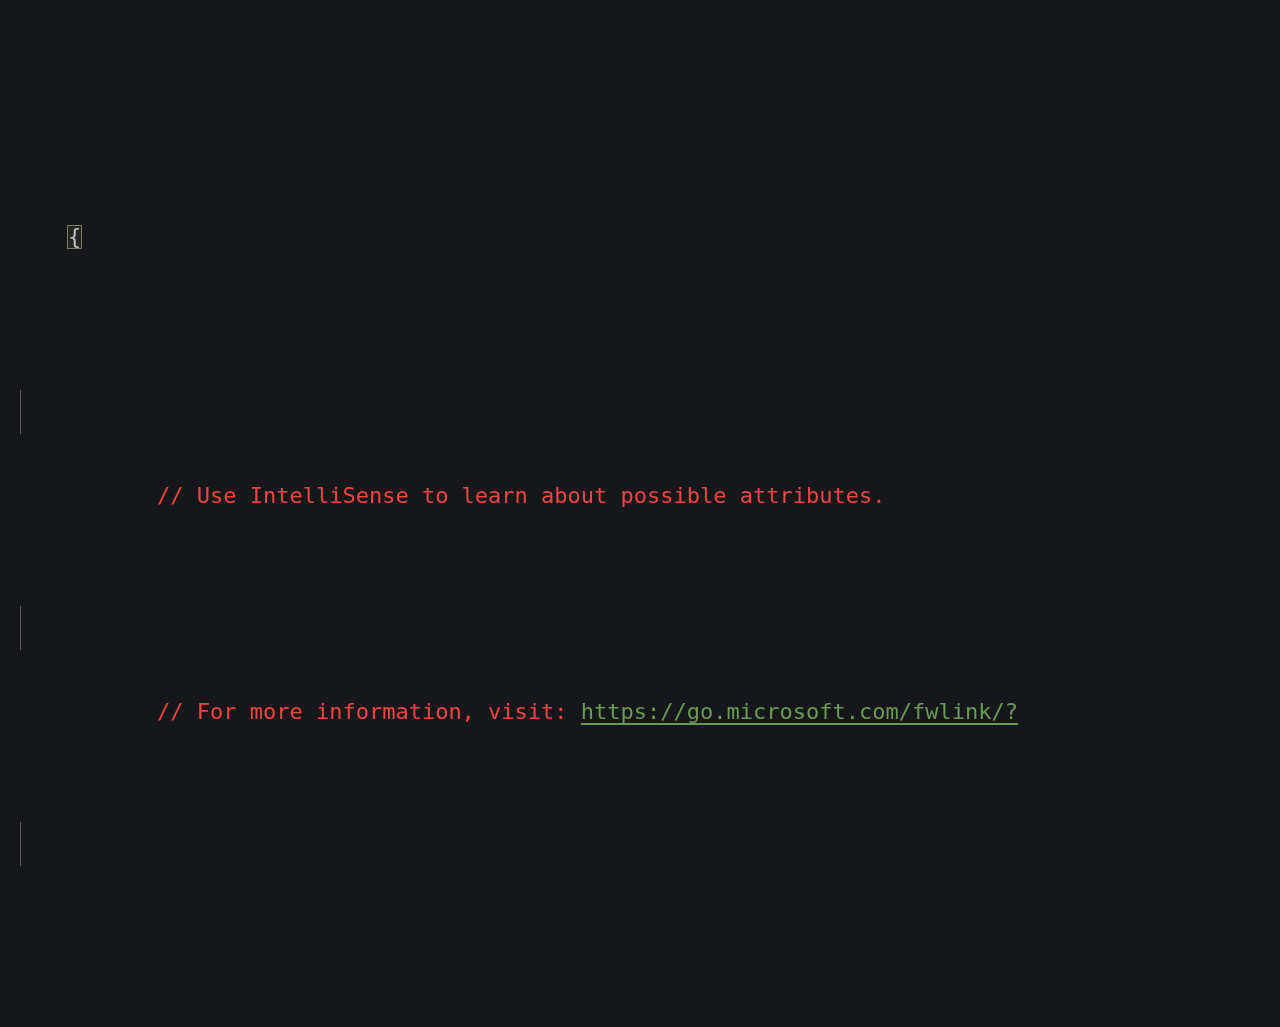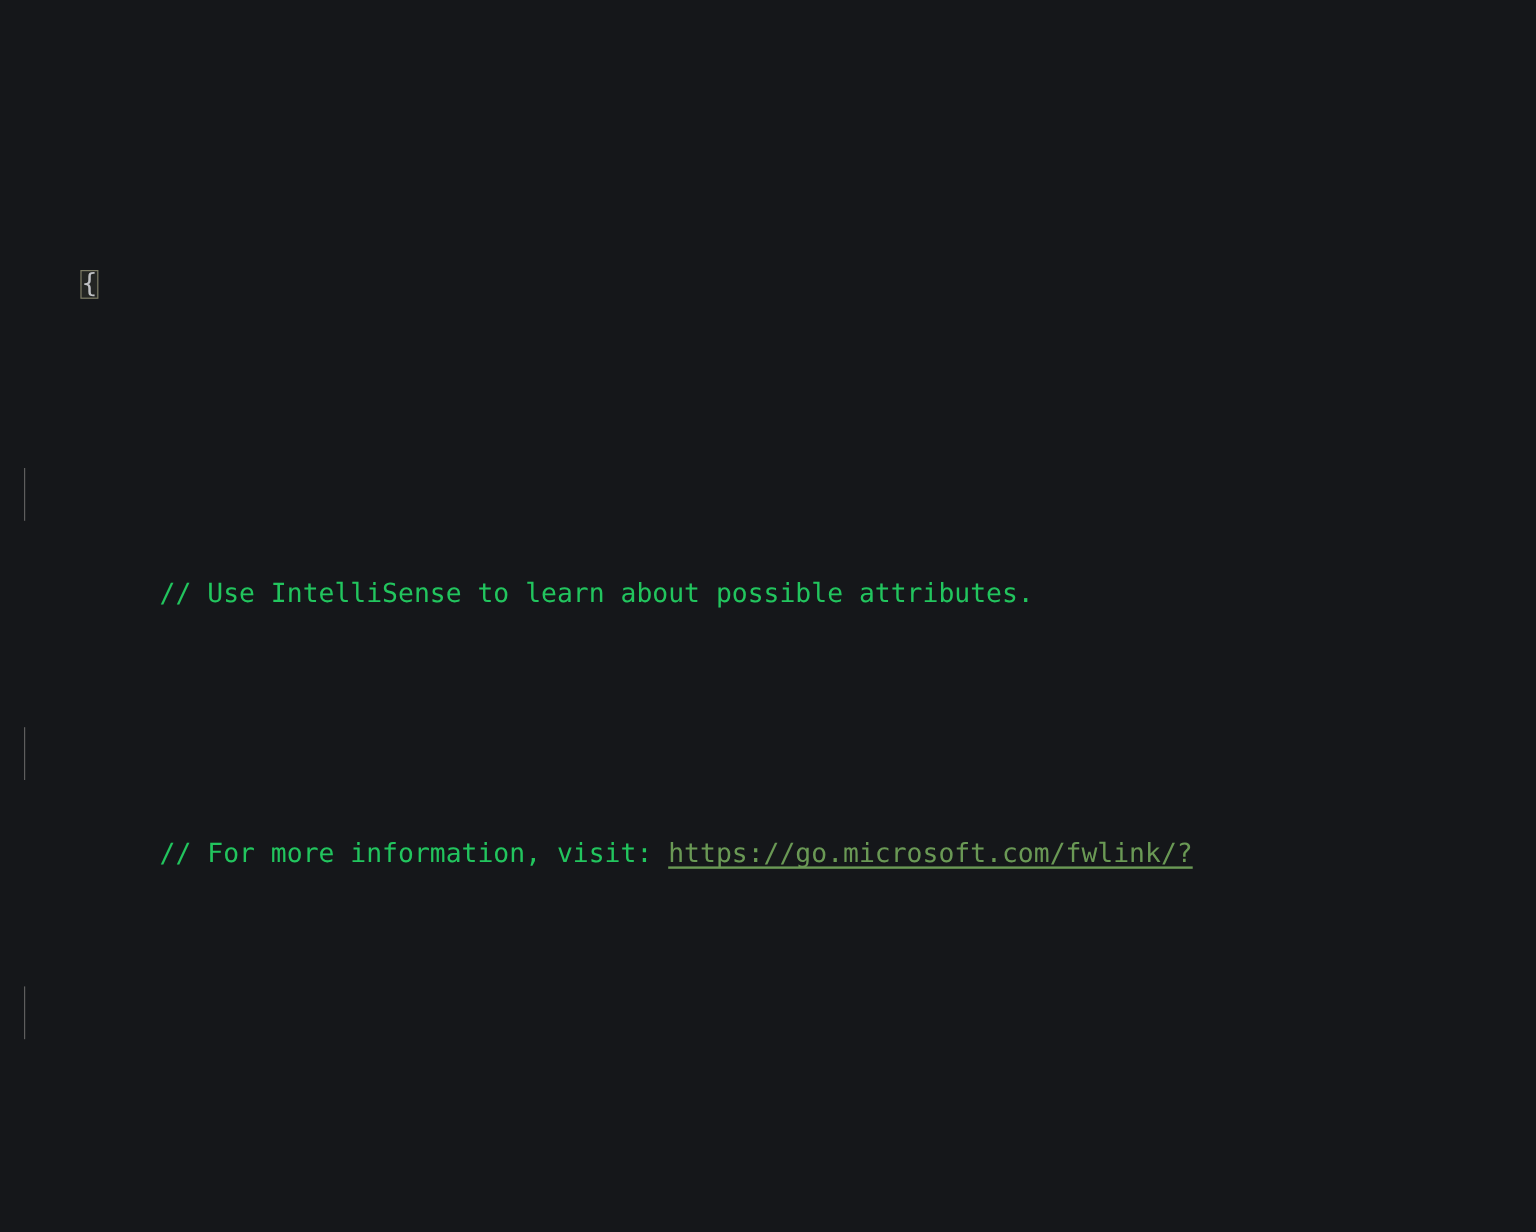--- a/index.html
+++ b/index.html
@@ -48,21 +48,21 @@
     width: 1px;
     background: #3a3d41;
   }
   .guide.active {
     background: #5e5e5e;
   }
   
   .g0 { left: 20px; }   
 
   
-  .tk-comment { color: #22c55e; }
+  .tk-comment { color: #ef4444; margin-left: 24px; }
   .tk-punc    { color: #bfc1c4; }
   .tk-link    { color: #6A9955; text-decoration: underline; text-underline-offset: 4px; }
 
   .indent { display:inline-block; }
   .i1 { width: 66px; }
 
 </style>
 </head>
 <body>
 

